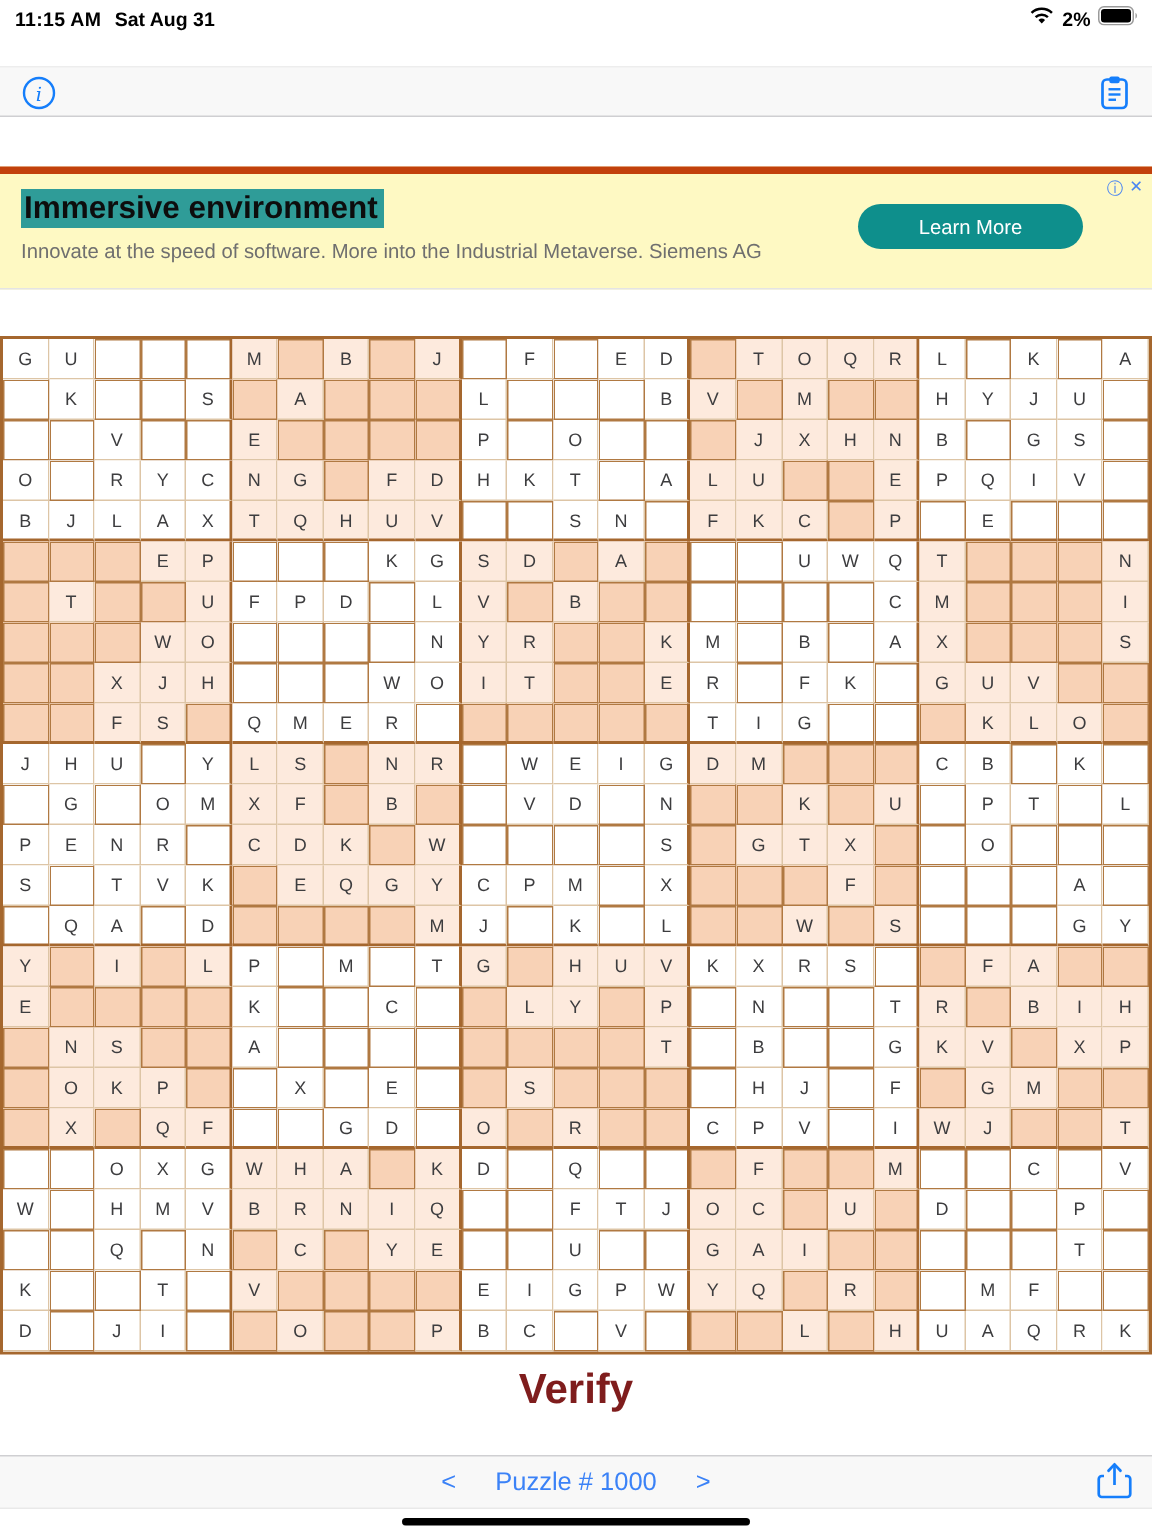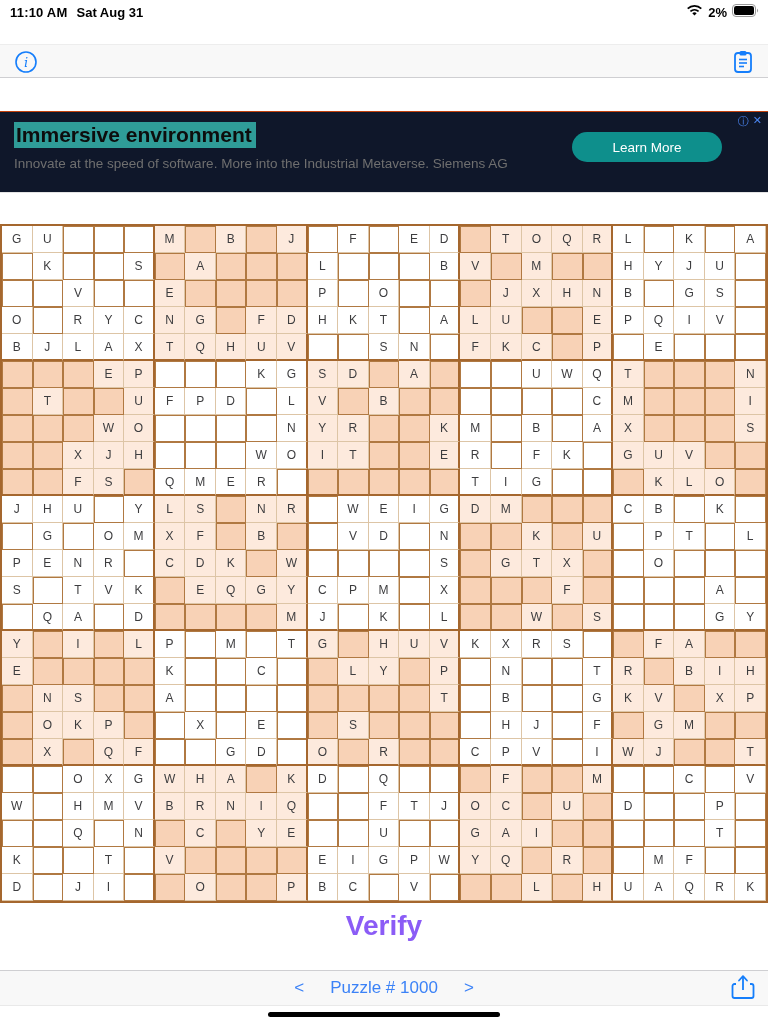--- a/index.html
+++ b/index.html
@@ -12,55 +12,55 @@
   .sb-date { font-weight:700; }
   .sb-right { display:flex; gap:5px; align-items:center; font-weight:600; }
 
   
   .nav-bar { position:absolute; top:44px; left:0; width:768px; height:34px; background:#f8f8f8; border-top:1px solid #ededed; border-bottom:1px solid #cfcfd2; display:flex; align-items:center; }
   .nav-title { position:absolute; left:0; right:0; text-align:center; font-size:17px; color:#157efb; }
   .nav-left { position:absolute; left:14px; top:5px; }
   .nav-right { position:absolute; right:14px; top:5px; }
 
   
-  .ad { position:absolute; top:111px; left:0; width:768px; height:82px; background:#0f172a; border-top:1px solid #c2410c; border-bottom:1px solid #e4e4e4; }
+  .ad { position:absolute; top:111px; left:0; width:768px; height:82px; background:#fef9c3; border-top:5px solid #c2410c; border-bottom:1px solid #e4e4e4; }
   .ad-headline-wrap { position:absolute; left:14px; top:11px; }
   .ad-headline { display:inline; font-size:21px; font-weight:600; color:#0d0d0d; padding:1px 4px 2px 2px; }
   .ad-body { position:absolute; left:14px; top:44px; font-size:13.5px; color:#6f6f6f; }
   .ad-cta { position:absolute; left:572px; top:20px; width:150px; height:30px; border-radius:15px; color:#fff; font-size:13.5px; display:flex; align-items:center; justify-content:center; }
   .ad-choices { position:absolute; right:6px; top:2px; font-size:11px; color:#4b86f2; display:flex; gap:4px; }
 
   
   .grid { position:absolute; top:224px; left:0; width:768px; height:679px; display:grid; grid-template-columns:repeat(25,1fr); grid-template-rows:repeat(25,1fr); border:2px solid #a5672e; }
   .cell { display:flex; align-items:center; justify-content:center; font-size:12px; font-weight:500; color:#3d3d3f; border-right:1px solid #ddc5a6; border-bottom:1px solid #ddc5a6; }
   .cell.plain { background:#ffffff; }
   .cell.shaded.filled { background:#fdeadd; }
   .cell.shaded.empty { background:#f8d2b6; }
   .cell.empty { border-right-color:#b07942; border-bottom-color:#b07942; box-shadow:inset 1px 1px 0 0 #b07942; }
   .cell.br { border-right:2px solid #a5672e; }
   .cell.bb { border-bottom:2px solid #a5672e; }
 
   
-  .verify { position:absolute; top:910px; left:0; width:768px; text-align:center; font-size:28px; font-weight:700; color:#8b5cf6; cursor:pointer; }
+  .verify { position:absolute; top:910px; left:0; width:768px; text-align:center; font-size:28px; font-weight:700; color:#7f1d1d; cursor:pointer; }
 
   
   .toolbar { position:absolute; top:970px; left:0; width:768px; height:36px; background:#f8f8f8; border-top:1px solid #cfcfd2; border-bottom:1px solid #e9e9e9; display:flex; align-items:center; justify-content:center; gap:26px; font-size:17px; color:#3b82f7; }
   .tb-btn { cursor:pointer; }
   .toolbar-share { position:absolute; right:13px; top:974px; }
 
   .home-indicator { position:absolute; top:1012px; left:268px; width:232px; height:5px; border-radius:3px; background:#000; }
 
   .icon-btn { cursor:pointer; }
 </style>
 </head>
 <body>
 
 <div class="status-bar">
   <div class="sb-left">
-    <span class="sb-time">11:10 AM</span>
+    <span class="sb-time">11:15 AM</span>
     <span class="sb-date">Sat Aug 31</span>
   </div>
   <div class="sb-right">
     <span>
       <svg width="17" height="13" viewBox="0 0 17 13">
           <path d="M8.5 11.6 L6.3 9.3 a3.4 3.4 0 0 1 4.4 0 Z" fill="#000"></path>
           <path d="M4.4 7.4 a6.2 6.2 0 0 1 8.2 0" fill="none" stroke="#000" stroke-width="1.7"></path>
           <path d="M1.7 4.6 a9.8 9.8 0 0 1 13.6 0" fill="none" stroke="#000" stroke-width="1.7"></path>
         </svg>
     </span>

